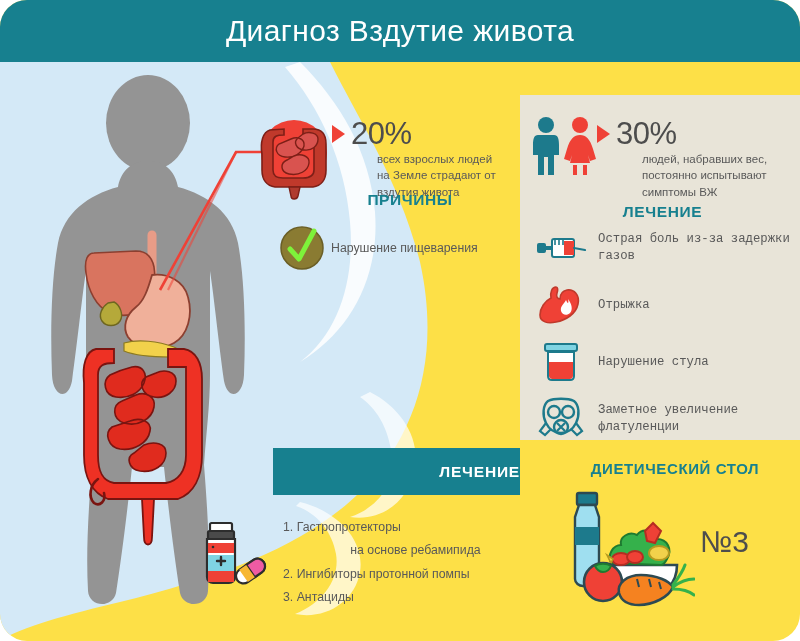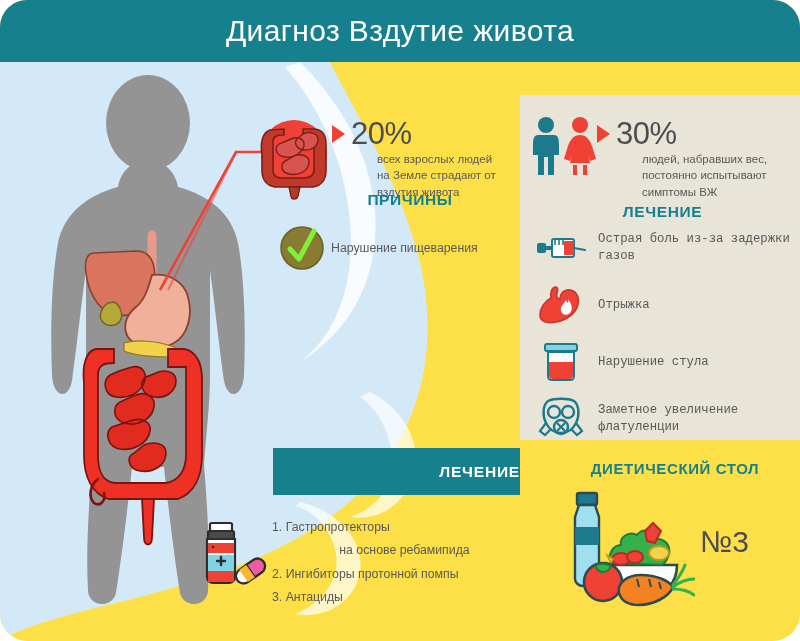--- a/index.html
+++ b/index.html
@@ -181,21 +181,21 @@
     z-index: 3;
   }
   .treatment-bar span {
     color: #ffffff;
     font-size: 15.5px;
     font-weight: bold;
     letter-spacing: 0.8px;
   }
   .treatment-list {
     position: absolute;
-    left: 272px; top: 516px;
+    left: 283px; top: 516px;
     width: 250px;
     z-index: 3;
   }
   .treatment-list li {
     list-style: none;
     font-size: 12.3px;
     color: #595959;
     line-height: 1.9;
     white-space: nowrap;
   }

